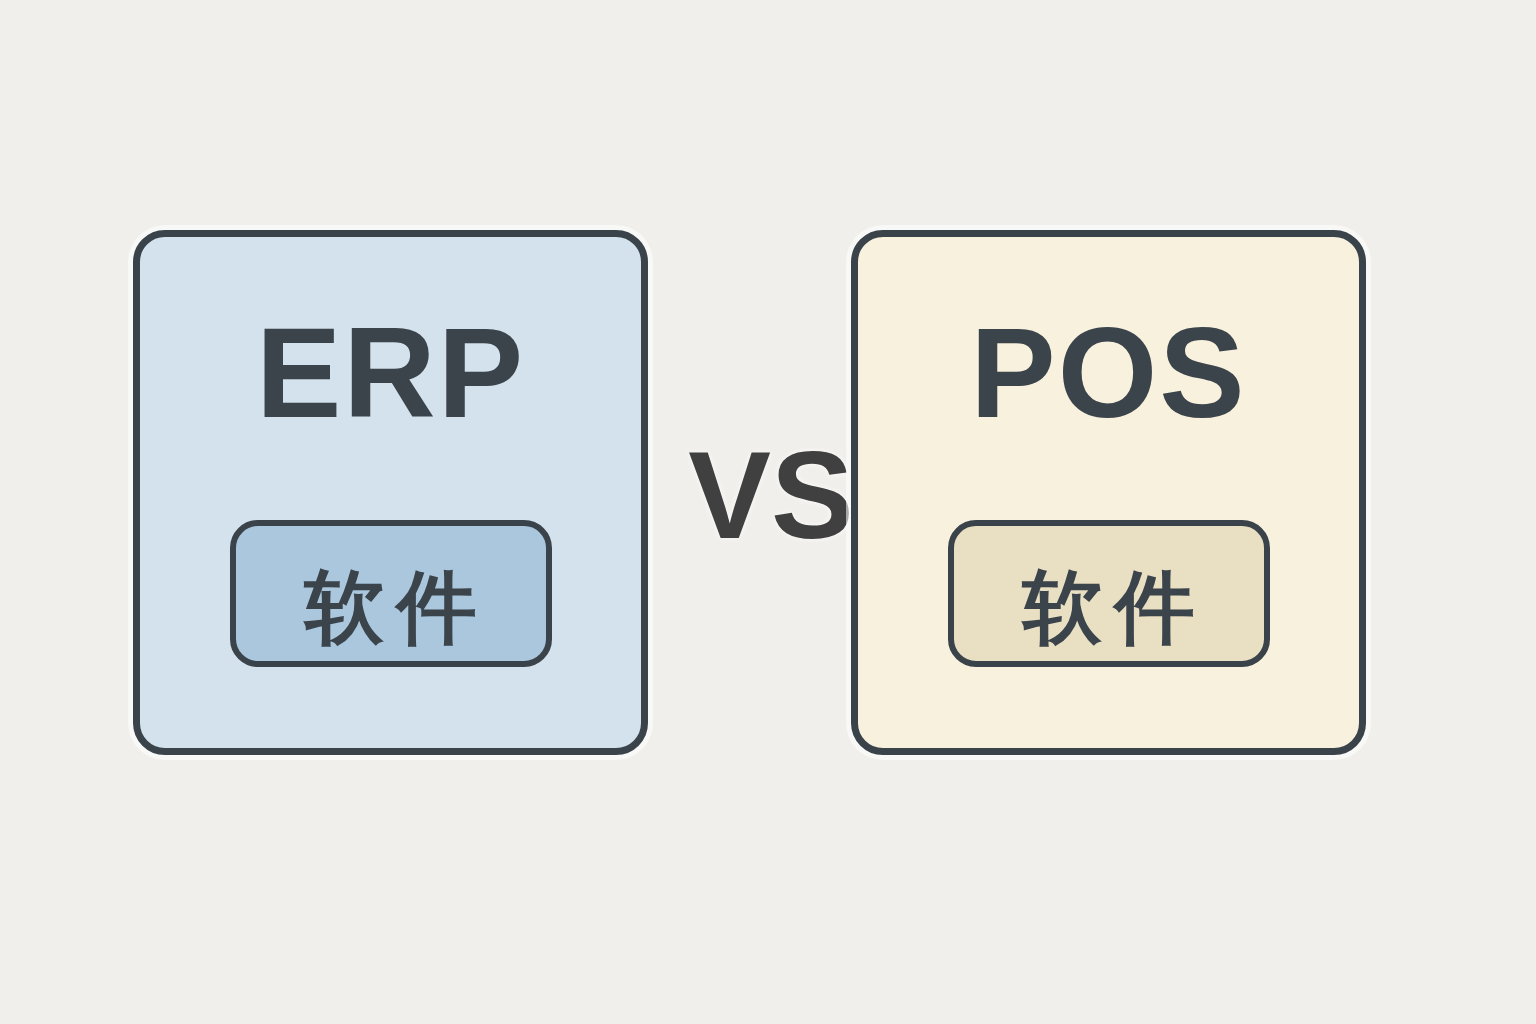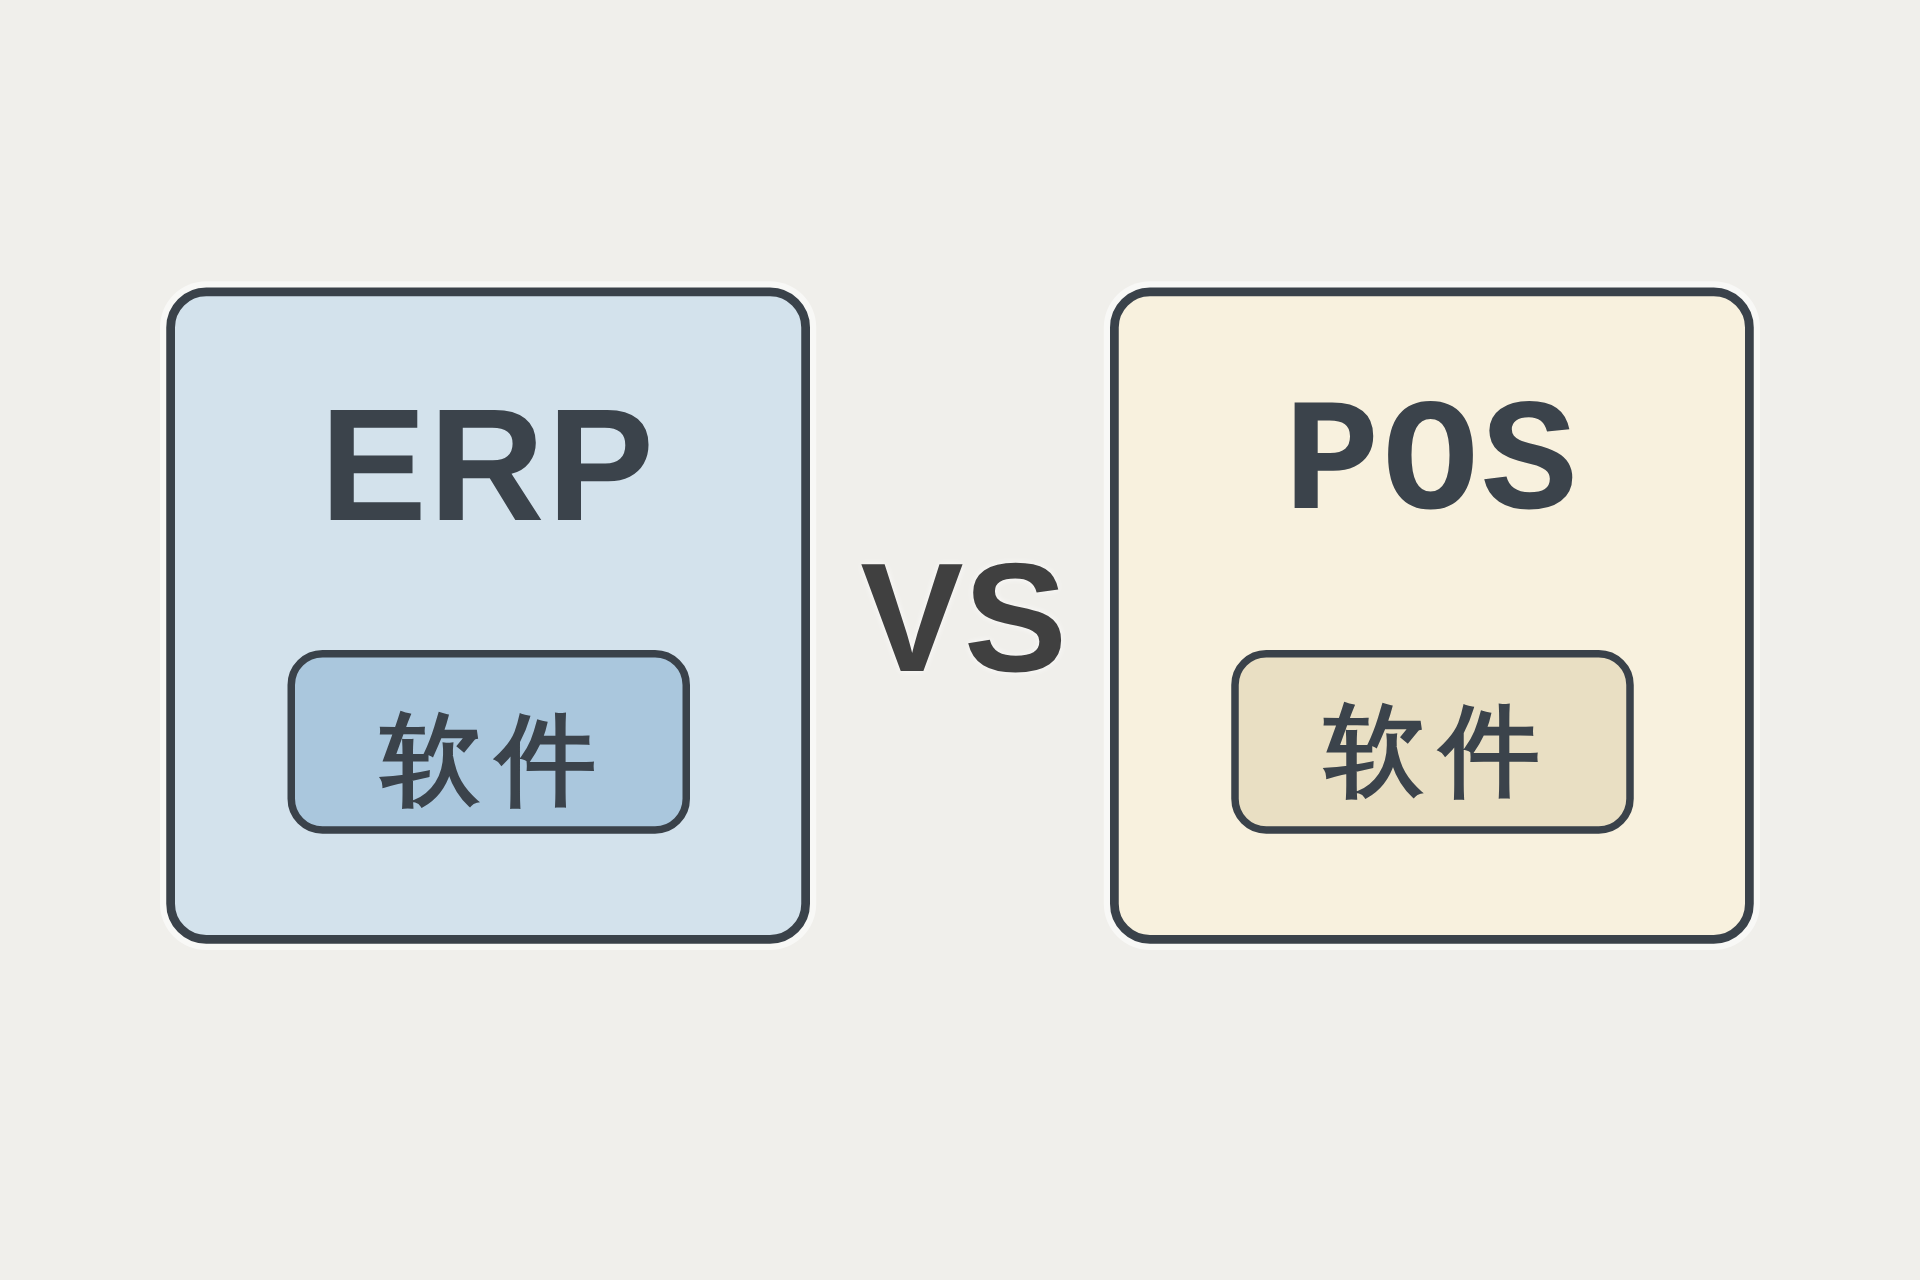--- a/index.html
+++ b/index.html
@@ -20,21 +20,21 @@
     position: absolute;
     top: 230px;
     width: 515px;
     height: 525px;
     box-sizing: border-box;
     border: 7px solid #3a424a;
     border-radius: 32px;
     box-shadow: 0 0 0 5px rgba(255,255,255,0.55);
   }
   .card-erp { left: 133px; background: #d3e2ec; }
-  .card-pos { left: 888px; background: #f8f1de; font-family: Liberation Mono, monospace; }
+  .card-pos { left: 851px; background: #f8f1de; }
   .card-title {
     position: absolute;
     top: 66px;
     left: 0;
     width: 100%;
     margin: 0;
     text-align: center;
     font-size: 128px;
     line-height: 1.1;
     font-weight: 700;

